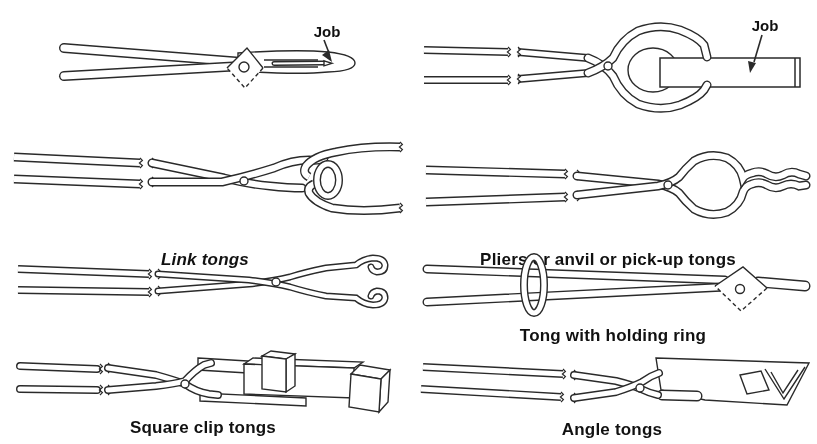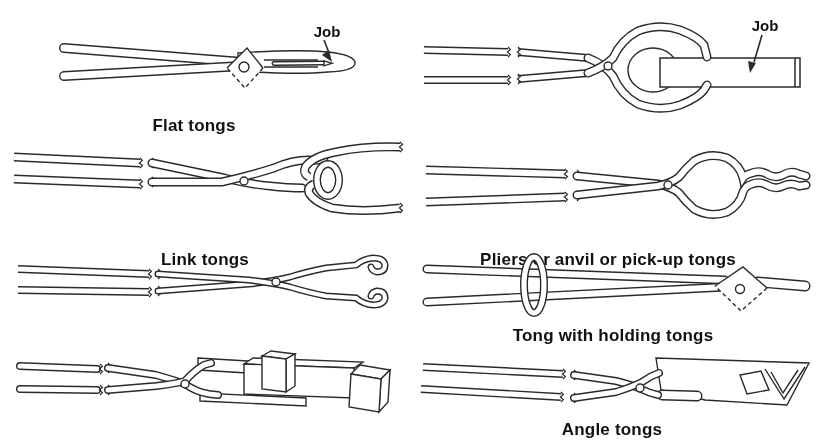--- a/index.html
+++ b/index.html
@@ -4,21 +4,21 @@
 <style>
   * { margin:0; padding:0; box-sizing:border-box; }
   html,body { background:#ffffff; }
   body { width:817px; height:444px; font-family:"Liberation Sans", sans-serif; }
   #stage { position:relative; width:817px; height:444px; background:#fff; overflow:hidden; }
   .fig { position:absolute; text-align:center; }
   .fig svg { display:block; }
   .fig-label { font-weight:bold; font-size:17px; line-height:24px; color:#111; letter-spacing:.2px; white-space:nowrap; }
   .f1 { left:28px;  top:6px;   width:332px; }
   .f2 { left:408px; top:0px;   width:406px; }
-  .f3 { left:4px;   top:138px; width:402px; }
+  .f3 { left:4px;   top:138px; width:402px;font-style:italic; }
   .f4 { left:408px; top:140px; width:400px; }
   .f5 { left:4px;   top:252px; width:398px; }
   .f6 { left:413px; top:252px; width:400px; }
   .f7 { left:4px;   top:348px; width:398px; }
   .f8 { left:413px; top:348px; width:398px; }
   .tube  { stroke:#2a2a2a; fill:none; }
   .tube2 { stroke:#ffffff; fill:none; }
   .ln    { stroke:#2a2a2a; stroke-width:1.4; fill:none; }
   .lnw   { stroke:#2a2a2a; stroke-width:1.4; fill:#ffffff; }
   .dash  { stroke:#2a2a2a; stroke-width:1.4; fill:none; stroke-dasharray:4 3; }
@@ -59,21 +59,20 @@
         <path class="ln" d="M199,62 L219,42 L235,62"></path>
         <path class="dash" d="M235,62 L217,82 L199,62"></path>
         <circle class="lnw" cx="216" cy="61" r="5"></circle>
       </g>
       <g>
         <text class="anno" x="299" y="31" text-anchor="middle">Job</text>
         <path d="M296,34 L301,47" stroke="#2a2a2a" stroke-width="1.6" fill="none"></path>
         <path d="M304,56 L301,44 L294,49 Z" fill="#2a2a2a"></path>
       </g>
     </svg>
-    <figcaption class="fig-label">Flat tongs</figcaption>
   </figure>
 
   <figure class="fig f2">
     <svg viewBox="0 0 406 114" width="406" height="114">
       <g>
         <path class="tube" stroke-width="8" d="M16,50 L100,52"></path>
           <path class="tube2" stroke-width="5.2" d="M16,50 L100,52"></path>
         <path class="tube" stroke-width="8" d="M110,52 L180,58"></path>
           <path class="tube2" stroke-width="5.2" d="M110,52 L180,58"></path>
         <path class="tube" stroke-width="8" d="M16,80 L100,80"></path>
@@ -197,21 +196,21 @@
         <ellipse class="tube2" stroke-width="5.2" cx="121" cy="33" rx="10" ry="28"></ellipse>
       <path class="tube" stroke-width="11" stroke-linecap="round" d="M345,30 L392,34"></path>
         <path class="tube2" stroke-width="8.2" stroke-linecap="round" d="M345,30 L392,34"></path>
       <g>
         <path d="M302,34 L330,15 L354,36 L328,59 Z" fill="#ffffff"></path>
         <path class="ln" d="M302,34 L330,15 L354,36"></path>
         <path class="dash" d="M354,36 L328,59 L302,34"></path>
         <circle class="lnw" cx="327" cy="37" r="4.5"></circle>
       </g>
     </svg>
-    <figcaption class="fig-label">Tong with holding tongs</figcaption>
+    <figcaption class="fig-label">Tong with holding ring</figcaption>
   </figure>
 
   <figure class="fig f7">
     <svg viewBox="0 0 398 68" width="398" height="68">
       <g>
         <path class="tube" stroke-width="8" stroke-linecap="round" d="M16,18 L93,21"></path>
           <path class="tube2" stroke-width="5.2" stroke-linecap="round" d="M16,18 L93,21"></path>
         <path class="tube" stroke-width="8" stroke-linecap="round" d="M16,41 L93,42"></path>
           <path class="tube2" stroke-width="5.2" stroke-linecap="round" d="M16,41 L93,42"></path>
         <use href="#zz" class="zz" transform="translate(96,21)"></use>
@@ -236,20 +235,21 @@
         </g>
       </g>
       <g>
         <path class="tube" stroke-width="8" stroke-linecap="round" d="M104,20 L152,27 Q170,32 181,36 Q192,44 205,46 L214,47"></path>
           <path class="tube2" stroke-width="5.2" stroke-linecap="round" d="M104,20 L152,27 Q170,32 181,36 Q192,44 205,46 L214,47"></path>
         <path class="tube" stroke-width="8" stroke-linecap="round" d="M104,42 L152,38 Q170,36 181,33 Q191,22 200,17 L207,15"></path>
           <path class="tube2" stroke-width="5.2" stroke-linecap="round" d="M104,42 L152,38 Q170,36 181,33 Q191,22 200,17 L207,15"></path>
       </g>
       <circle class="lnw" cx="181" cy="36" r="4"></circle>
     </svg>
+    <figcaption class="fig-label">Square clip tongs</figcaption>
   </figure>
 
   <figure class="fig f8">
     <svg viewBox="0 0 398 70" width="398" height="70">
       <g>
         <path class="tube" stroke-width="8" d="M10,19 L150,26"></path>
           <path class="tube2" stroke-width="5.2" d="M10,19 L150,26"></path>
         <path class="tube" stroke-width="8" d="M8,41 L148,49"></path>
           <path class="tube2" stroke-width="5.2" d="M8,41 L148,49"></path>
         <use href="#zz" class="zz" transform="translate(150,26)"></use>

